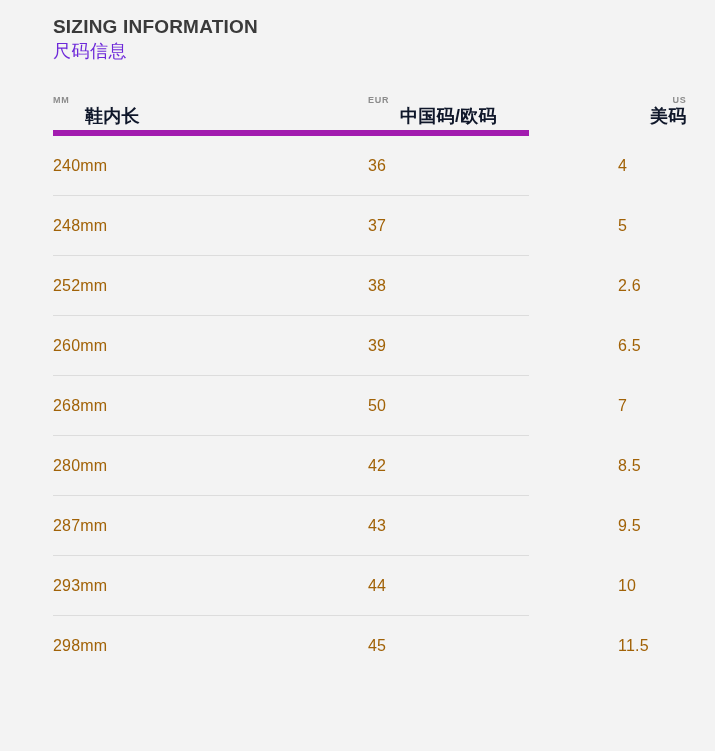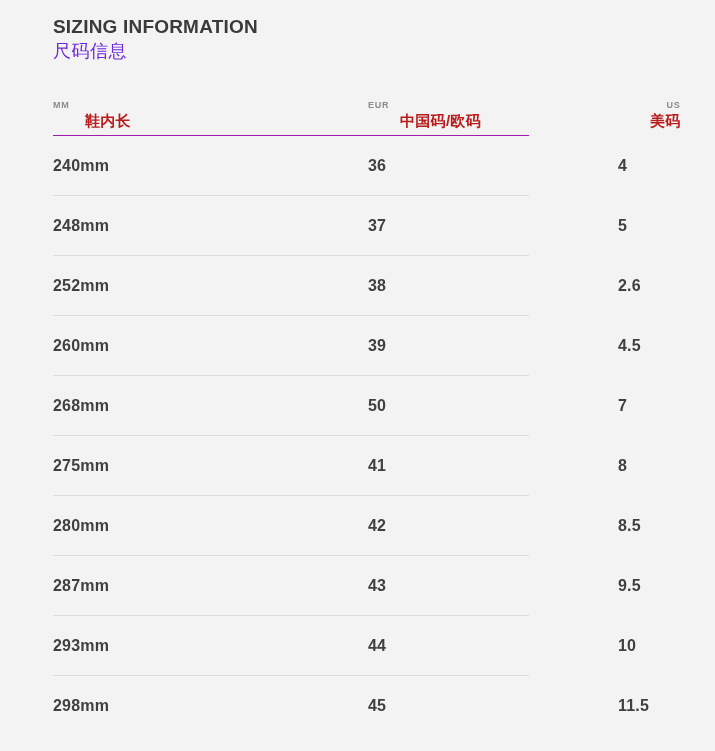--- a/index.html
+++ b/index.html
@@ -59,21 +59,21 @@
     box-sizing: border-box;
   }
   .row.last {
     border-bottom: none;
   }
 
   .header-row {
     height: 44px;
     align-items: flex-end;
     padding-bottom: 4px;
-    border-bottom: 1px solid #a21caf;
+    border-bottom: 6px solid #a21caf;
   }
 
   
   .col-mm  { width: 315px; flex: 0 0 315px; }
   .col-eur { width: 250px; flex: 0 0 250px; }
   .col-us  { flex: 1 1 auto; text-align: right; }
 
   .hcell {
     display: flex;
     flex-direction: column;
@@ -83,33 +83,33 @@
 
   .hlabel-sm {
     font-size: 9px;
     font-weight: bold;
     color: #8c8c8c;
     letter-spacing: 0.8px;
     line-height: 12px;
     text-transform: uppercase;
   }
   .hlabel-cn {
-    font-size: 15px;
+    font-size: 18px;
     font-weight: bold;
-    color: #b91c1c;
+    color: #0f172a;
     letter-spacing: 0.3px;
     line-height: 20px;
     white-space: nowrap;
     padding-left: 32px;
   }
 
   .cell {
     font-size: 16px;
-    font-weight: bold;
-    color: #404040;
+    font-weight: normal;
+    color: #a16207;
     letter-spacing: 0.2px;
     line-height: 20px;
     white-space: nowrap;
   }
 </style>
 </head>
 <body>
 
 <div class="page">
 
@@ -147,31 +147,26 @@
           <div class="cell col-us">5</div>
         </div>
         <div class="row">
           <div class="cell col-mm">252mm</div>
           <div class="cell col-eur">38</div>
           <div class="cell col-us">2.6</div>
         </div>
         <div class="row">
           <div class="cell col-mm">260mm</div>
           <div class="cell col-eur">39</div>
-          <div class="cell col-us">4.5</div>
+          <div class="cell col-us">6.5</div>
         </div>
         <div class="row">
           <div class="cell col-mm">268mm</div>
           <div class="cell col-eur">50</div>
           <div class="cell col-us">7</div>
-        </div>
-        <div class="row">
-          <div class="cell col-mm">275mm</div>
-          <div class="cell col-eur">41</div>
-          <div class="cell col-us">8</div>
         </div>
         <div class="row">
           <div class="cell col-mm">280mm</div>
           <div class="cell col-eur">42</div>
           <div class="cell col-us">8.5</div>
         </div>
         <div class="row">
           <div class="cell col-mm">287mm</div>
           <div class="cell col-eur">43</div>
           <div class="cell col-us">9.5</div>

